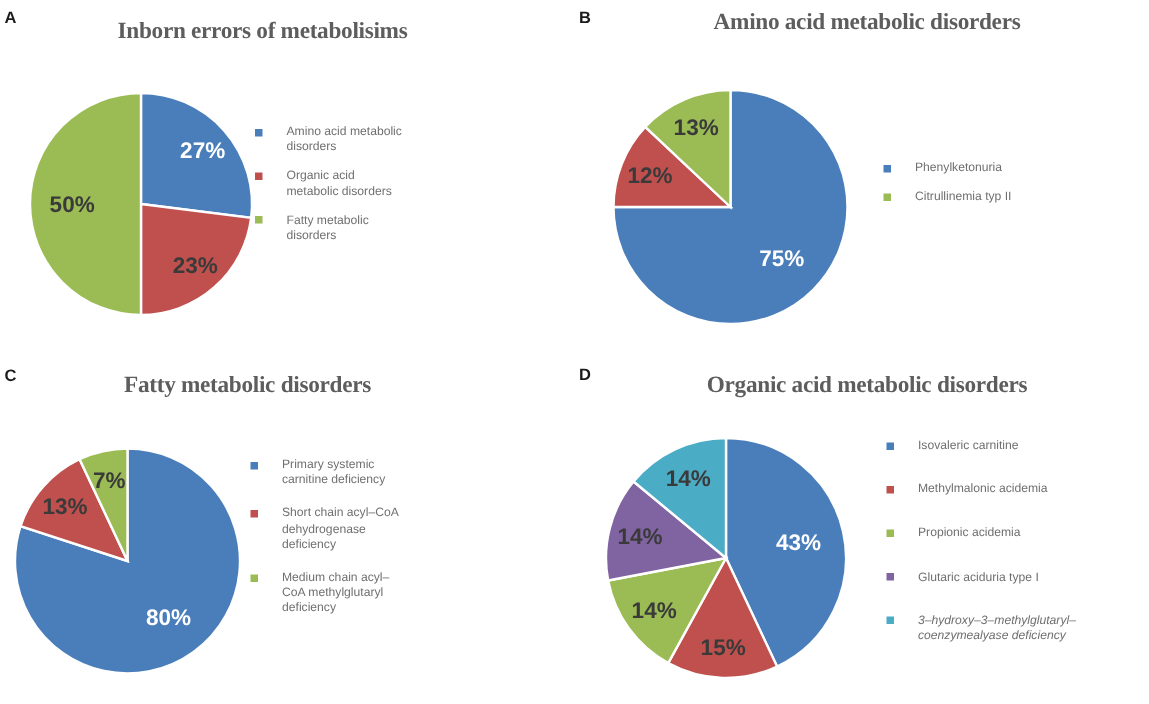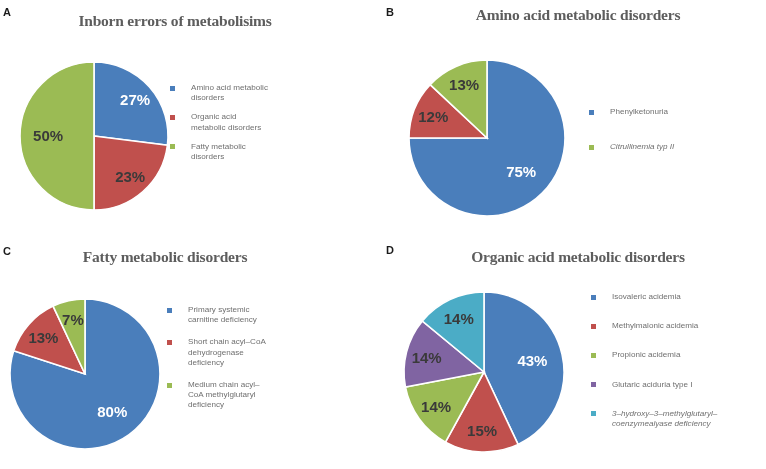--- a/index.html
+++ b/index.html
@@ -122,21 +122,21 @@
         <path d="M 104 138 L 26.00 138.00 A 78 78 0 0 1 47.14 84.61 Z" fill="#c0504d" stroke="#ffffff" stroke-width="1.6"></path>
         <text x="50.3" y="122.0" text-anchor="middle" class="slice-label" font-size="15" fill="#3a3a3a">12%</text>
         <path d="M 104 138 L 47.14 84.61 A 78 78 0 0 1 104.00 60.00 Z" fill="#9bbb54" stroke="#ffffff" stroke-width="1.6"></path>
         <text x="81.1" y="90.3" text-anchor="middle" class="slice-label" font-size="15" fill="#3a3a3a">13%</text>
       </svg>
     <div class="legend" style="left:206px; top:107px; width:165px;">
         <div class="legend-row">
           <span class="legend-swatch" style="background: rgb(74, 126, 187);"></span>
           <span class="legend-label">Phenylketonuria</span>
         </div>
-        <div class="legend-row" style="margin-top: 25px; font-style: italic;">
+        <div class="legend-row" style="margin-top: 9px;">
           <span class="legend-swatch" style="background: rgb(155, 187, 84);"></span>
           <span class="legend-label">Citrullinemia typ II</span>
         </div>
       </div>
   </div>
 
   <div class="panel">
     <div class="panel-letter" style="left:3px; top:10px;">C</div>
     <div class="panel-title" style="top:13px; left:0px; width:330px;">Fatty metabolic disorders</div>
     <svg class="chart-area" style="left:0px; top:0px;" width="383" height="234">
@@ -179,21 +179,21 @@
         <path d="M 101 137 L 62.46 207.10 A 80 80 0 0 1 22.42 151.99 Z" fill="#9bbb54" stroke="#ffffff" stroke-width="1.6"></path>
         <text x="53.1" y="177.0" text-anchor="middle" class="slice-label" font-size="15" fill="#3a3a3a">14%</text>
         <path d="M 101 137 L 22.42 151.99 A 80 80 0 0 1 39.36 86.01 Z" fill="#8064a2" stroke="#ffffff" stroke-width="1.6"></path>
         <text x="43.7" y="127.5" text-anchor="middle" class="slice-label" font-size="15" fill="#3a3a3a">14%</text>
         <path d="M 101 137 L 39.36 86.01 A 80 80 0 0 1 101.00 57.00 Z" fill="#4bacc6" stroke="#ffffff" stroke-width="1.6"></path>
         <text x="75.8" y="88.7" text-anchor="middle" class="slice-label" font-size="15" fill="#3a3a3a">14%</text>
       </svg>
     <div class="legend" style="left:208px; top:57px; width:175px;">
         <div class="legend-row">
           <span class="legend-swatch" style="background: rgb(74, 126, 187);"></span>
-          <span class="legend-label">Isovaleric acidemia</span>
+          <span class="legend-label">Isovaleric carnitine</span>
         </div>
         <div class="legend-row" style="margin-top: 19px;">
           <span class="legend-swatch" style="background: rgb(192, 80, 77);"></span>
           <span class="legend-label">Methylmalonic acidemia</span>
         </div>
         <div class="legend-row" style="margin-top: 19px;">
           <span class="legend-swatch" style="background: rgb(155, 187, 84);"></span>
           <span class="legend-label">Propionic acidemia</span>
         </div>
         <div class="legend-row" style="margin-top: 19px;">

